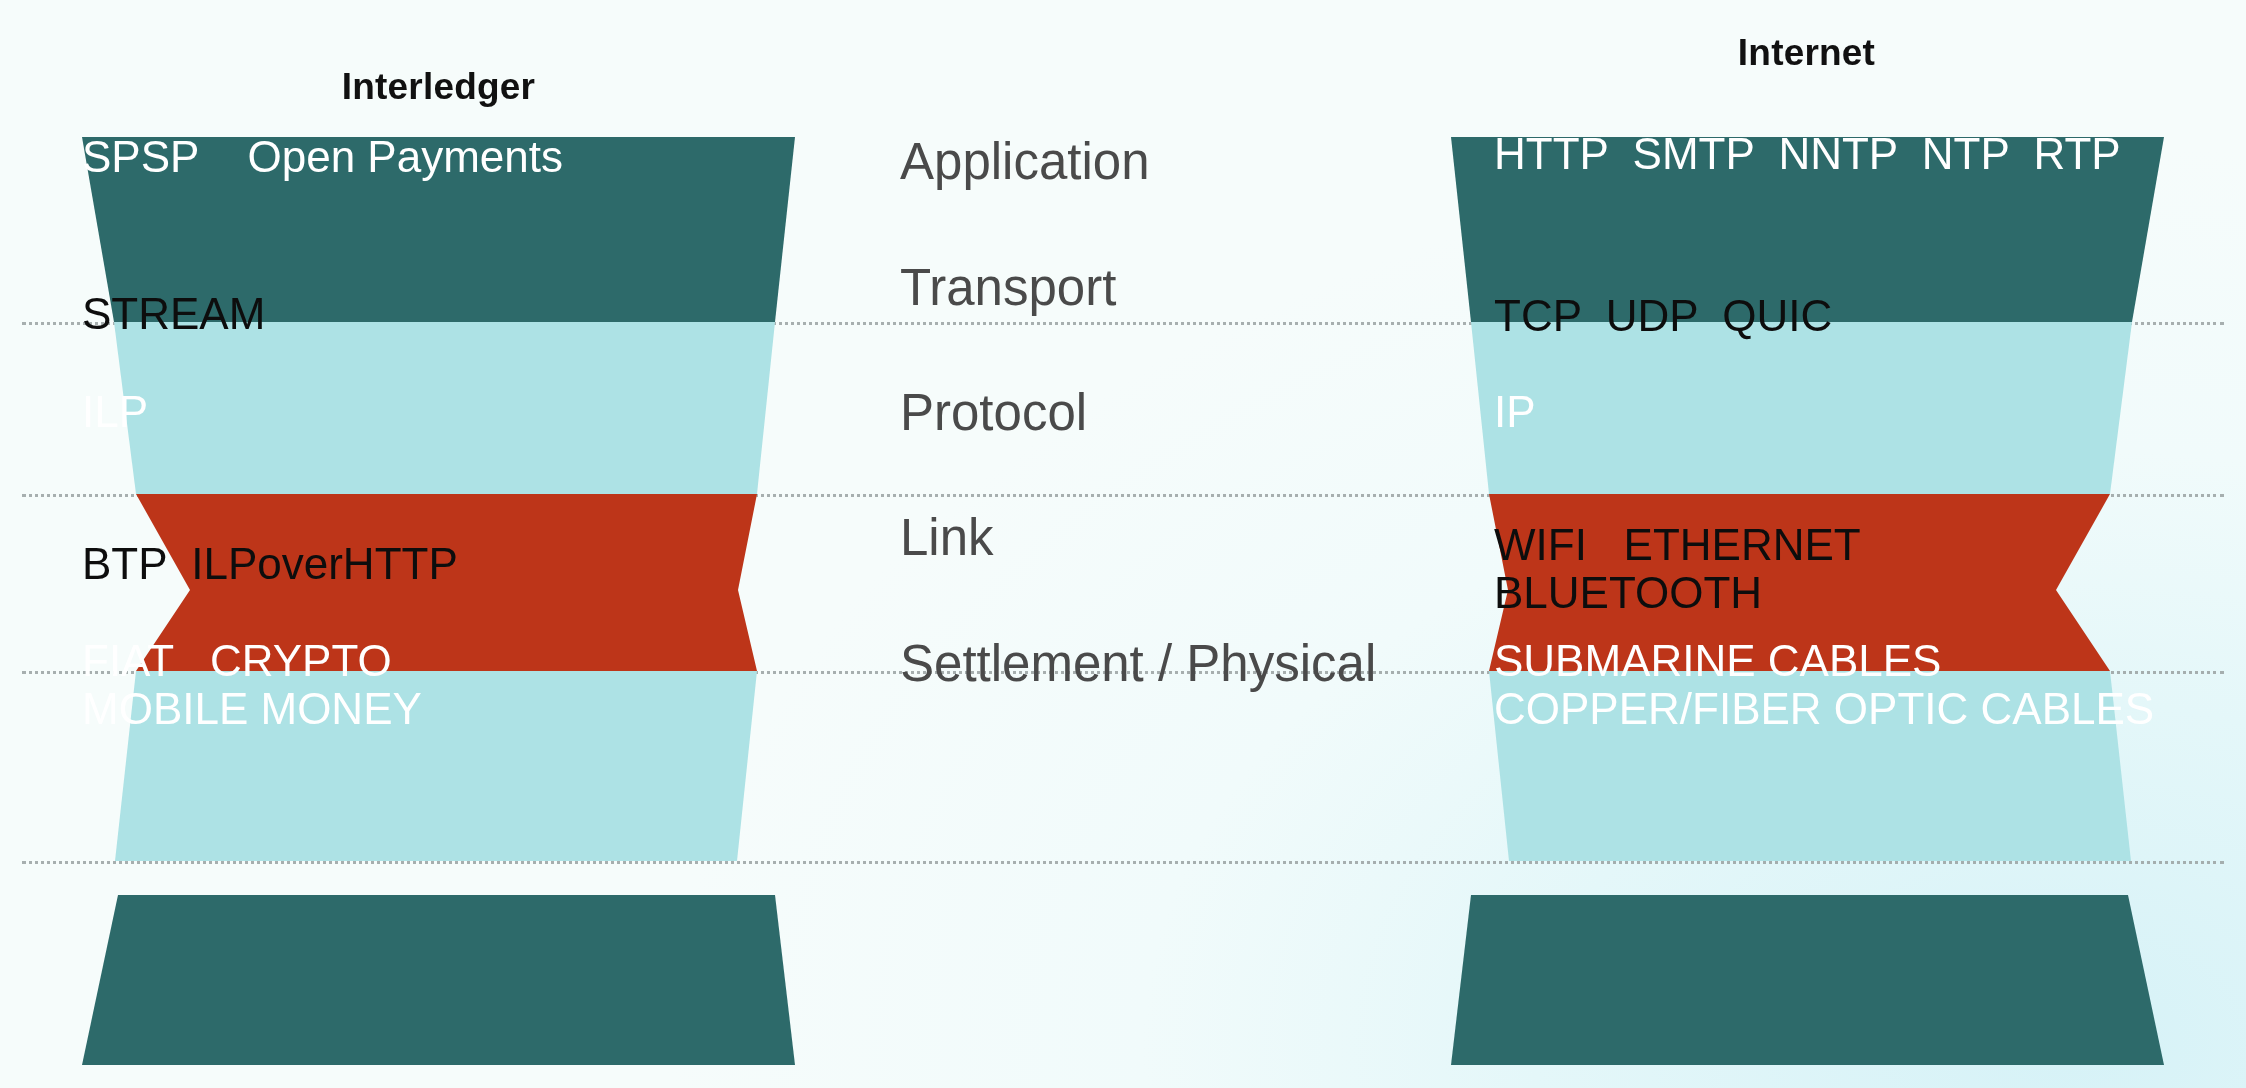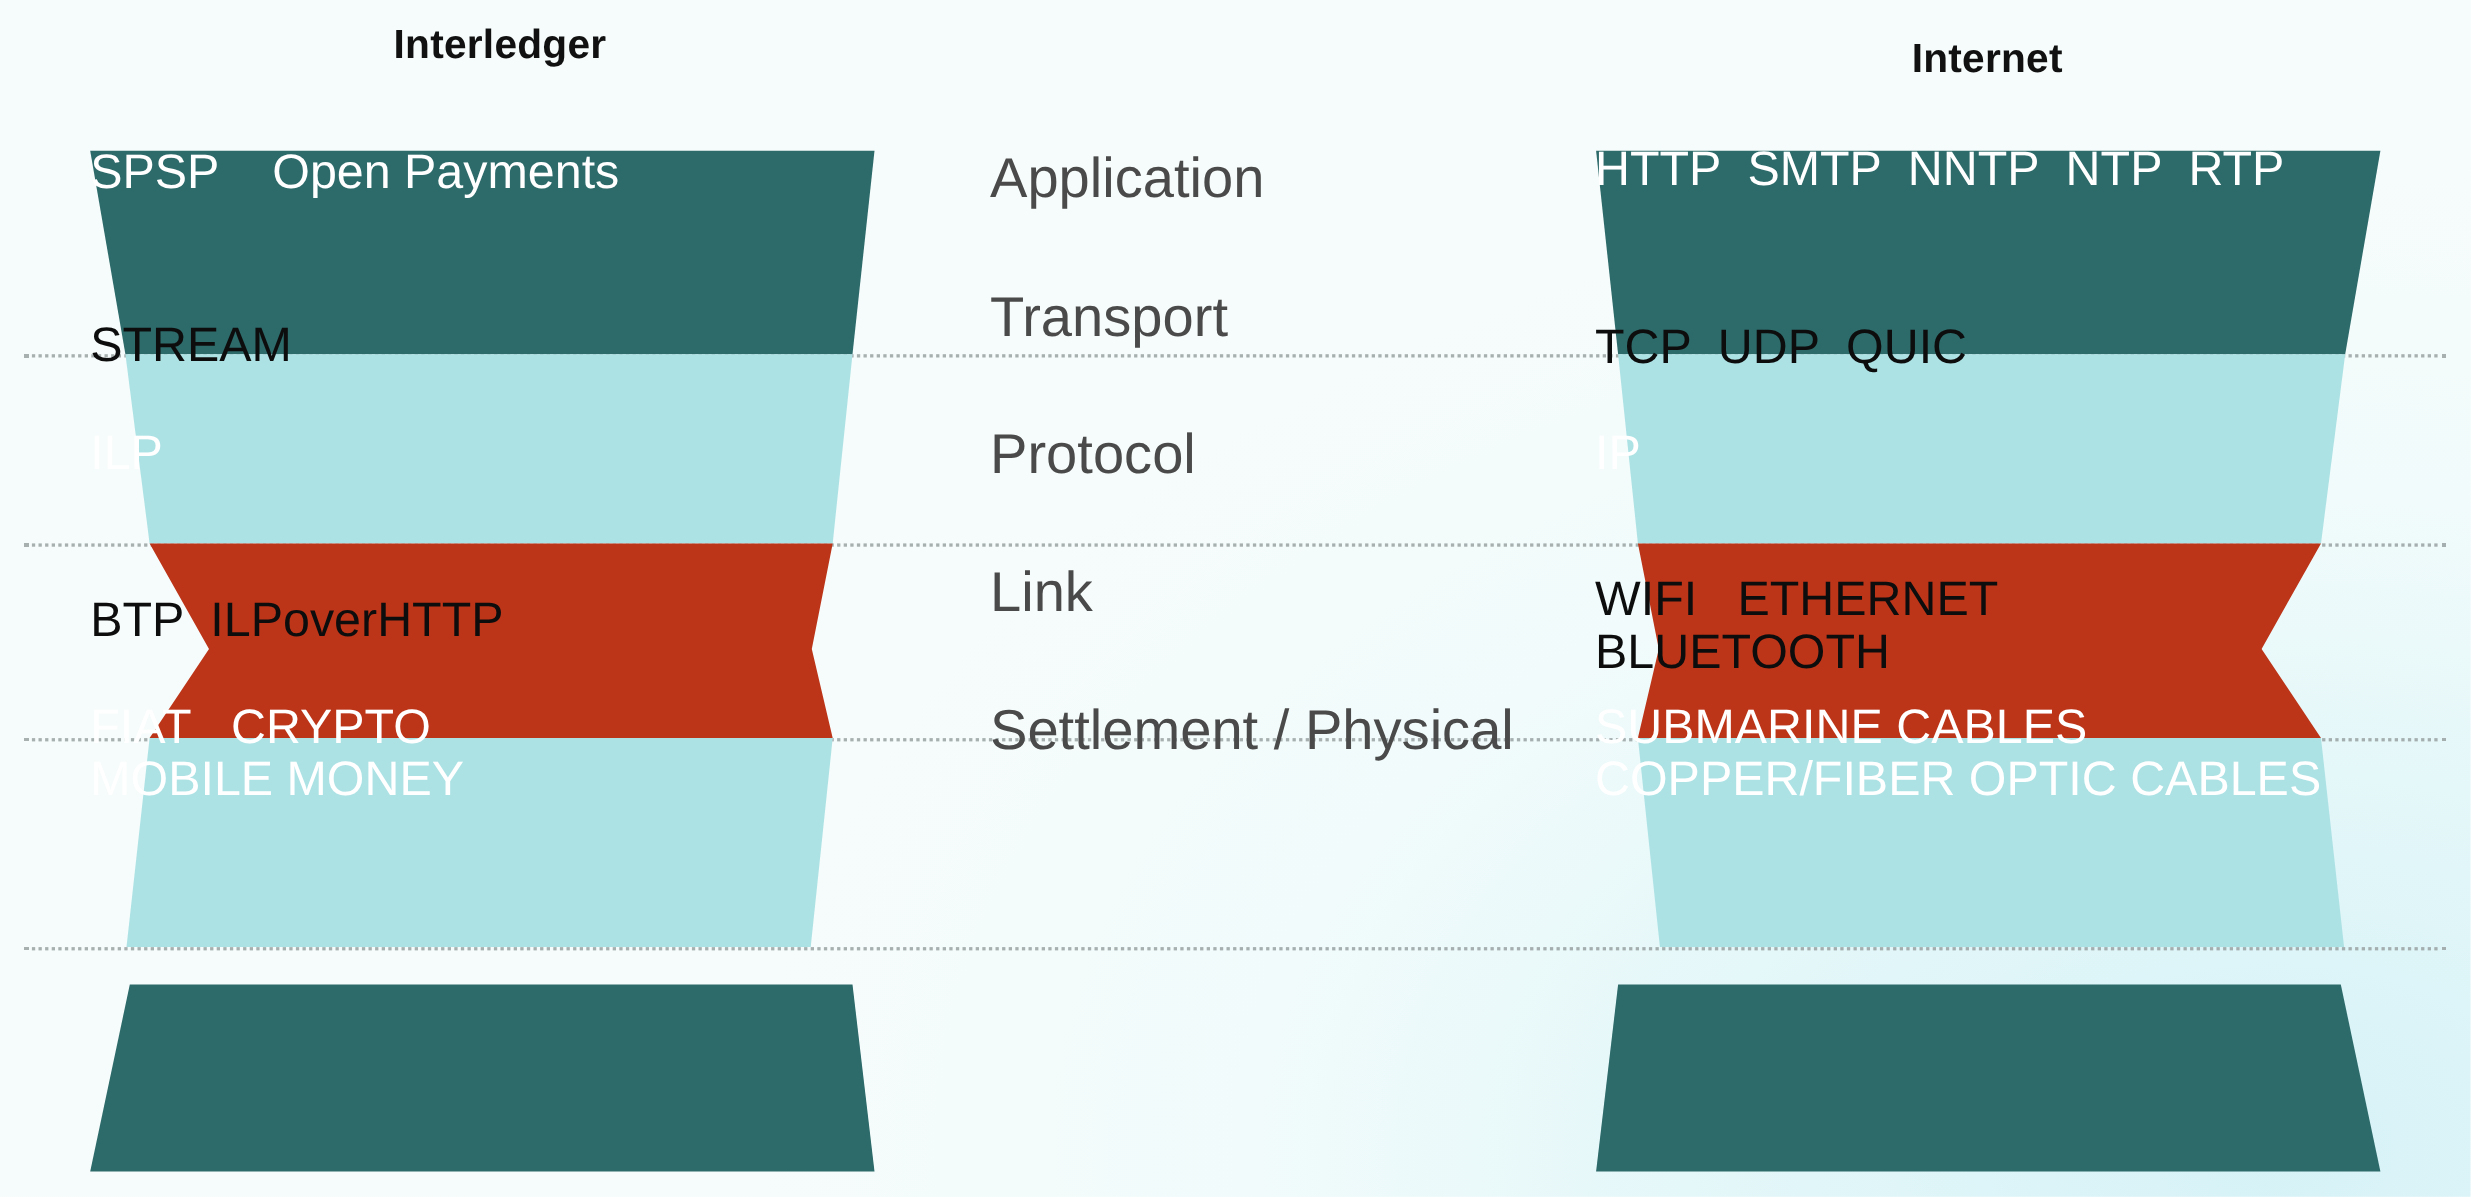--- a/index.html
+++ b/index.html
@@ -22,21 +22,21 @@
   .col-title {
     position: absolute;
     top: 20px;
     font-size: 37px;
     font-weight: bold;
     color: #111111;
     text-align: center;
     letter-spacing: 0.2px;
     white-space: nowrap;
   }
-  #title-left  { left: 98px;   width: 713px; }
+  #title-left  { left: 82px;   width: 713px; margin-top: 46px; }
   #title-right { left: 1450px; width: 713px; margin-top: 12px; }
 
   
   .divider {
     position: absolute;
     left: 22px;
     right: 22px;
     height: 0;
     border-top: 3px dotted #9aa2a2;
     opacity: .85;
@@ -60,21 +60,21 @@
     white-space: pre;
     font-size: 44px;
     font-weight: 400;
   }
   .on-dark  { color: #ffffff; }
   .on-light { color: #0d0d0d; margin-top: 26px; }
 
   
   .lt { left: 82px;  width: 713px; }
   
-  .rt { left: 1450px; width: 713px; }
+  .rt { left: 1494px; width: 713px; }
 
   
   .layer-label {
     position: absolute;
     left: 900px;
     width: 470px;
     font-size: 51px;
     color: #4a4a4a;
     text-align: left;
     white-space: nowrap;

